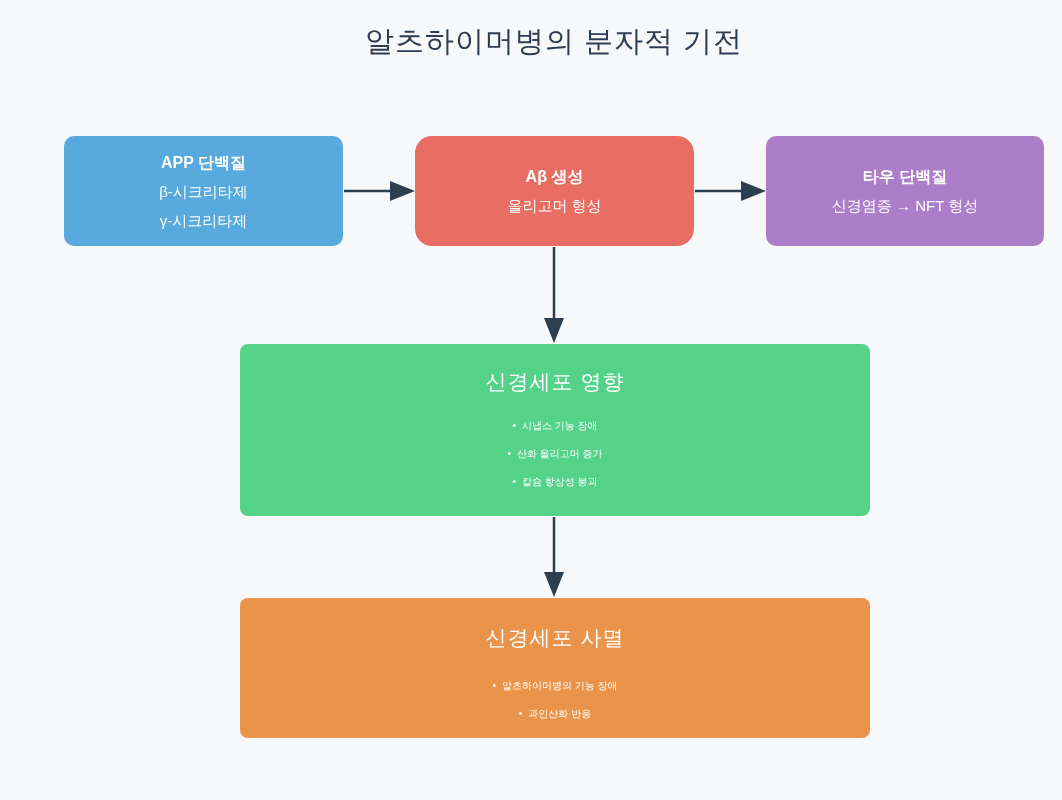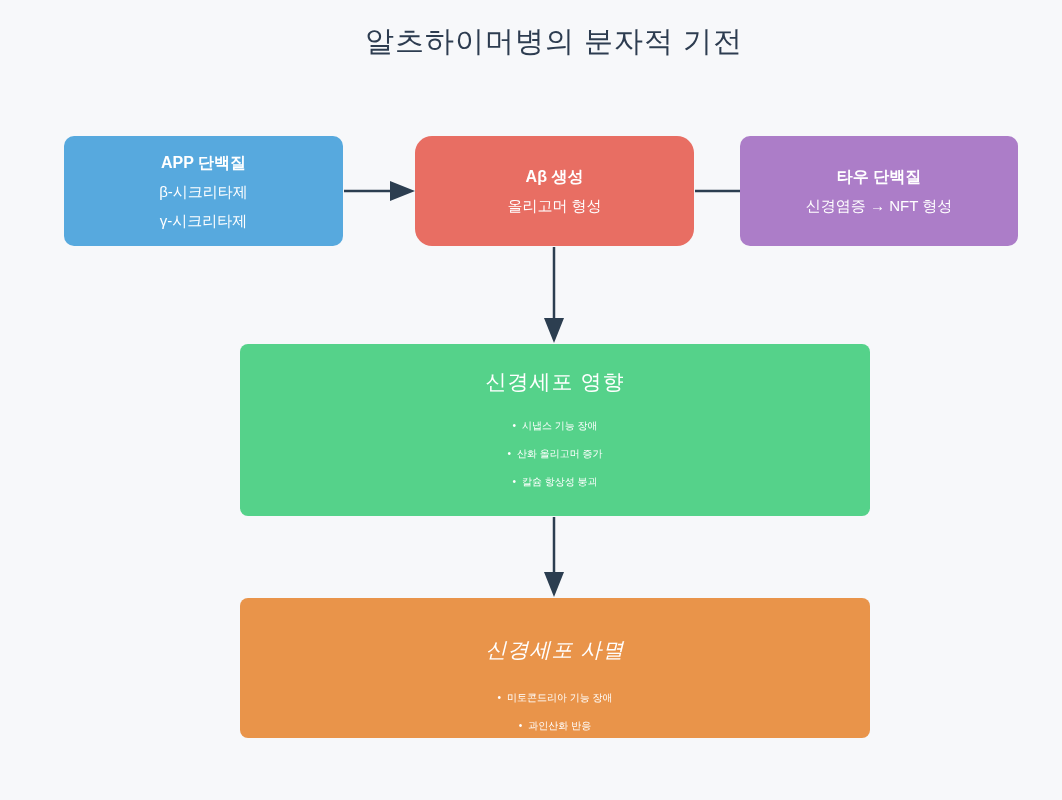--- a/index.html
+++ b/index.html
@@ -44,21 +44,21 @@
     justify-content: center;
     text-align: center;
   }
   .node-small {
     width: 279px;
     height: 110px;
     top: 136px;
   }
   .node-app    { left: 64px;  }
   .node-abeta  { left: 415px; border-radius: 17px; }
-  .node-tau    { left: 740px; width: 278px; }
+  .node-tau    { left: 766px; width: 278px; }
   .node-title {
     font-size: 16px;
     font-weight: 700;
     line-height: 29px;
   }
   .node-line {
     font-size: 15px;
     font-weight: 400;
     line-height: 29px;
   }
@@ -70,21 +70,21 @@
   }
   .node-effects { top: 344px; height: 172px; padding-top: 0; }
   .node-death   { top: 598px; height: 140px; }
   .big-title {
     font-size: 21px;
     font-weight: 400;
     margin-top: 24px;
     margin-bottom: 16px;
     letter-spacing: 1px;
   }
-  .node-death .big-title { margin-top: 38px; margin-bottom: 20px; font-style: italic; }
+  .node-death .big-title { margin-top: 26px; margin-bottom: 20px; }
   .bullet {
     font-size: 10px;
     line-height: 28px;
     font-weight: 400;
   }
   .dot { margin-right: 6px; }
 </style>
 </head>
 <body>
 
@@ -129,17 +129,17 @@
 
   <div class="node node-big node-effects" style="background: rgb(85, 210, 138);">
     <div class="big-title">신경세포 영향</div>
     <div class="bullet"><span class="dot">•</span><span>시냅스 기능 장애</span></div>
     <div class="bullet"><span class="dot">•</span><span>산화 올리고머 증가</span></div>
     <div class="bullet"><span class="dot">•</span><span>칼슘 항상성 붕괴</span></div>
   </div>
 
   <div class="node node-big node-death" style="background: rgb(233, 148, 74);">
     <div class="big-title">신경세포 사멸</div>
-    <div class="bullet"><span class="dot">•</span><span>미토콘드리아 기능 장애</span></div>
+    <div class="bullet"><span class="dot">•</span><span>알츠하이머병의 기능 장애</span></div>
     <div class="bullet"><span class="dot">•</span><span>과인산화 반응</span></div>
   </div>
 
 </div>
 
 </body></html>

